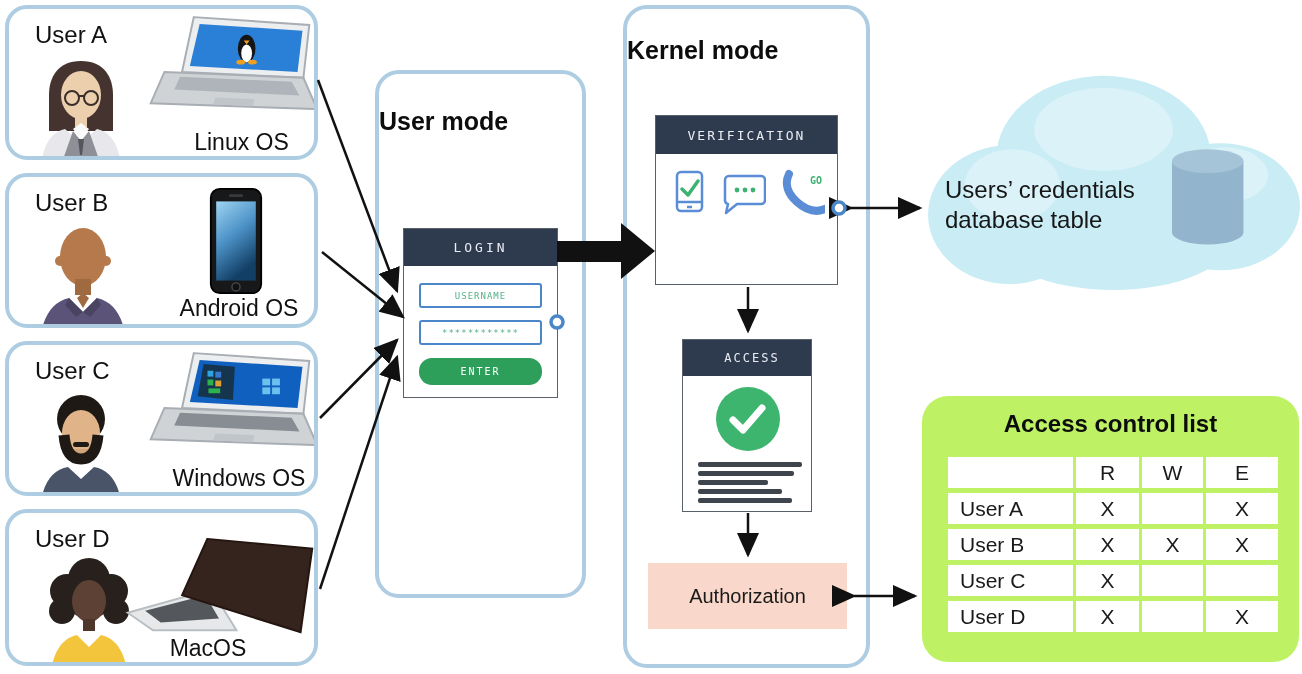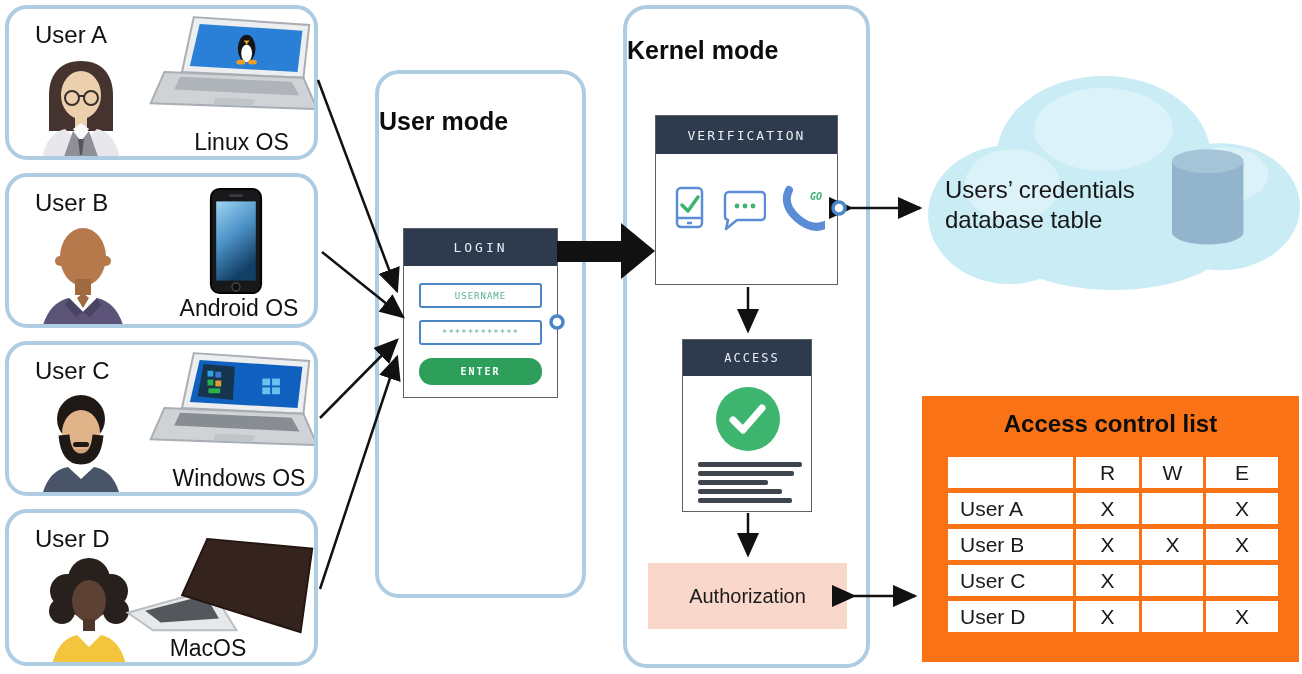--- a/index.html
+++ b/index.html
@@ -11,24 +11,24 @@
   .card-title{font-size:24px;color:#111;}
   .os-label{font-size:23px;color:#111;text-align:center;}
   .mode-title{font-size:25px;font-weight:bold;color:#0d0d0d;}
   .ui-card{background:#fff;border:1.5px solid #5a6068;box-sizing:border-box;}
   .ui-card-header{background:#2e3b4e;color:#e9edf3;font-family:"DejaVu Sans Mono",monospace;
                   display:flex;align-items:center;justify-content:center;}
   .login-field{border:2px solid #4a86c8;border-radius:3px;background:#fff;box-sizing:border-box;
                display:flex;align-items:center;justify-content:center;
                font-family:"DejaVu Sans Mono",monospace;color:#55b087;}
   .enter-btn{background:#2e9e5b;border-radius:13px;color:#fff;display:flex;align-items:center;justify-content:center;
-             font-family:"DejaVu Sans Mono",monospace;font-weight:bold;letter-spacing:2px;font-size:10px;}
+             font-family:"DejaVu Sans Mono",monospace;font-weight:normal;letter-spacing:2px;font-size:10px;}
   .doc-line{position:absolute;height:5px;background:#3f454d;border-radius:2px;}
   .authz{background:#f9d7ca;display:flex;align-items:center;justify-content:center;font-size:20px;}
-  .acl-panel{background:#f97316;}
+  .acl-panel{background:#bef264;border-radius:26px;}
   .acl-title{font-size:24px;font-weight:bold;text-align:center;color:#0d0d0d;}
   .acl-table{display:grid;grid-template-columns:125px 63px 61px 72px;grid-auto-rows:31px;
              column-gap:3px;row-gap:5px;font-size:21px;}
   .acl-table .cell{background:#fff;display:flex;align-items:center;justify-content:center;}
   .acl-table .cell.user{justify-content:flex-start;padding-left:12px;}
   .cloud-text{font-size:24px;line-height:30px;color:#161616;}
   .icon-row{display:flex;align-items:center;justify-content:center;gap:13px;}
   svg{display:block;}
 </style>
 </head>
@@ -176,21 +176,21 @@
     <div class="abs login-field" style="left:15px;top:91px;width:123px;height:25px;font-size:9px;letter-spacing:1px;">************</div>
     <div class="abs enter-btn" style="left:15px;top:129px;width:123px;height:27px;">ENTER</div>
   </div>
 
   <div class="abs mode-box" style="left:623px;top:5px;width:247px;height:663px;">
     <div class="abs mode-title" style="left:0;top:27px;width:100%;">Kernel mode</div>
   </div>
 
   <div class="abs ui-card" style="left:655px;top:115px;width:183px;height:170px;z-index:5;">
     <div class="ui-card-header" style="height:38px;font-size:13px;letter-spacing:2px;">VERIFICATION</div>
-    <div class="icon-row" style="margin-top:31px;font-style:italic;">
+    <div class="icon-row" style="margin-top:15px;">
       <span>
         <svg width="40" height="46" viewBox="0 0 40 46">
           <rect x="8" y="3" width="25" height="39" rx="4" fill="none" stroke="#5b8dd6" stroke-width="2.5"></rect>
           <line x1="8" y1="33" x2="33" y2="33" stroke="#5b8dd6" stroke-width="2.5"></line>
           <line x1="18" y1="38" x2="23" y2="38" stroke="#5b8dd6" stroke-width="2.5"></line>
           <path d="M13,20 L19,26 L29,12" fill="none" stroke="#3cb371" stroke-width="3.5" stroke-linecap="round" stroke-linejoin="round"></path>
         </svg>
       </span>
       <span>
         <svg width="44" height="46" viewBox="0 0 44 46">

